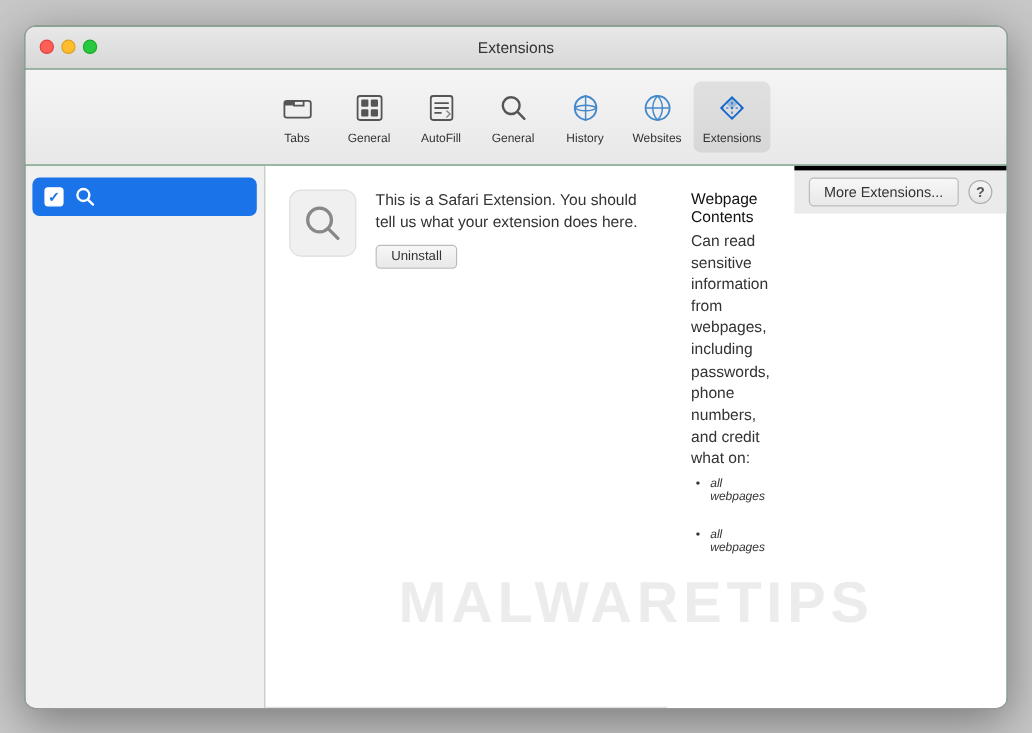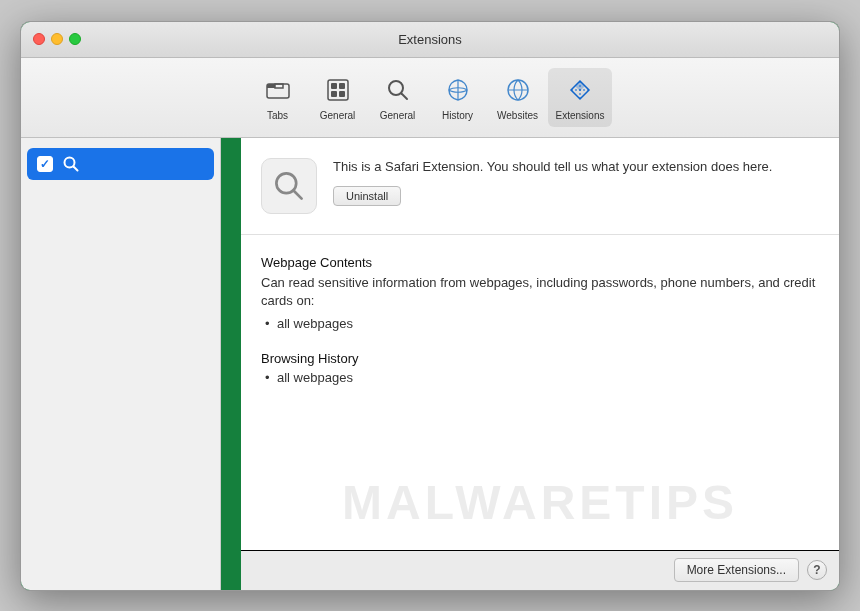--- a/index.html
+++ b/index.html
@@ -165,24 +165,22 @@
       display: flex;
       align-items: center;
       justify-content: center;
     }
 
     
     .main-panel {
       flex: 1;
       background: white;
       display: flex;
-      flex-direction: column;
       overflow: hidden;
       position: relative;
-      margin-left: 20px;
     }
 
     
     .watermark {
       position: absolute;
       bottom: 60px;
       left: 50%;
       transform: translateX(-50%);
       font-size: 48px;
       font-weight: 900;
@@ -267,36 +265,37 @@
       margin-bottom: 6px;
       line-height: 1.4;
     }
 
     .permission-list {
       list-style: none;
       padding-left: 16px;
     }
 
     .permission-list li {
-      font-size: 13px;
+      font-size: 10px;
       color: #333;
       position: relative;
+      font-style: italic;
     }
 
     .permission-list li::before {
       content: '•';
       position: absolute;
       left: -12px;
     }
 
     
     .footer {
       height: 40px;
       background: #ebebeb;
-      border-top: 1px solid #000000;
+      border-top: 4px solid #000000;
       display: flex;
       align-items: center;
       justify-content: flex-end;
       padding: 0 12px;
       gap: 8px;
       flex-shrink: 0;
     }
 
     .more-extensions-btn {
       background: linear-gradient(to bottom, #f7f7f7, #e8e8e8);
@@ -356,20 +355,32 @@
           <rect x="4" y="4" width="20" height="20" rx="2" stroke="#555" stroke-width="1.5" fill="none"></rect>
           <rect x="7" y="7" width="6" height="6" rx="1" fill="#555"></rect>
           <rect x="15" y="7" width="6" height="6" rx="1" fill="#555"></rect>
           <rect x="7" y="15" width="6" height="6" rx="1" fill="#555"></rect>
           <rect x="15" y="15" width="6" height="6" rx="1" fill="#555"></rect>
         </svg>
       </div>
       <span class="toolbar-label">General</span>
     </div>
 
+    <div class="toolbar-item">
+      <div class="toolbar-icon">
+        <svg width="28" height="28" viewBox="0 0 28 28" fill="none">
+          <rect x="5" y="4" width="18" height="20" rx="2" stroke="#555" stroke-width="1.5" fill="none"></rect>
+          <line x1="8" y1="10" x2="20" y2="10" stroke="#555" stroke-width="1.5"></line>
+          <line x1="8" y1="14" x2="20" y2="14" stroke="#555" stroke-width="1.5"></line>
+          <line x1="8" y1="18" x2="14" y2="18" stroke="#555" stroke-width="1.5"></line>
+          <path d="M18 16l3 3-3 3" stroke="#888" stroke-width="1.2"></path>
+        </svg>
+      </div>
+      <span class="toolbar-label">AutoFill</span>
+    </div>
 
 
     <div class="toolbar-item">
       <div class="toolbar-icon">
         <svg width="28" height="28" viewBox="0 0 28 28" fill="none">
           <circle cx="12" cy="12" r="7" stroke="#555" stroke-width="2" fill="none"></circle>
           <line x1="17.5" y1="17.5" x2="23" y2="23" stroke="#555" stroke-width="2" stroke-linecap="round"></line>
         </svg>
       </div>
       <span class="toolbar-label">General</span>
@@ -442,27 +453,26 @@
         </div>
         <div class="extension-details">
           <p class="extension-description">This is a Safari Extension. You should tell us what your extension does here.</p>
           <button class="uninstall-btn">Uninstall</button>
         </div>
       </div>
 
       <div class="permissions">
         <div class="permission-group">
           <p class="permission-title">Webpage Contents</p>
-          <p class="permission-desc">Can read sensitive information from webpages, including passwords, phone numbers, and credit cards on:</p>
+          <p class="permission-desc">Can read sensitive information from webpages, including passwords, phone numbers, and credit what on:</p>
           <ul class="permission-list">
             <li>all webpages</li>
           </ul>
         </div>
         <div class="permission-group">
-          <p class="permission-title">Browsing History</p>
           <ul class="permission-list">
             <li>all webpages</li>
           </ul>
         </div>
       </div>
 
       <div class="footer">
         <button class="more-extensions-btn">More Extensions...</button>
         <div class="help-btn">?</div>
       </div>

